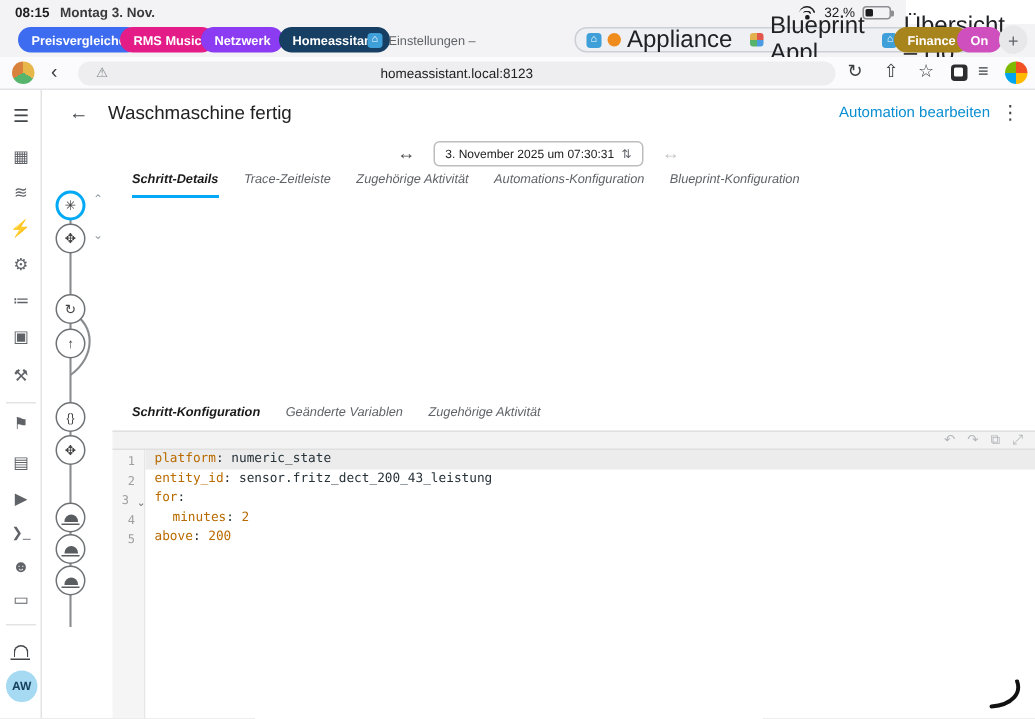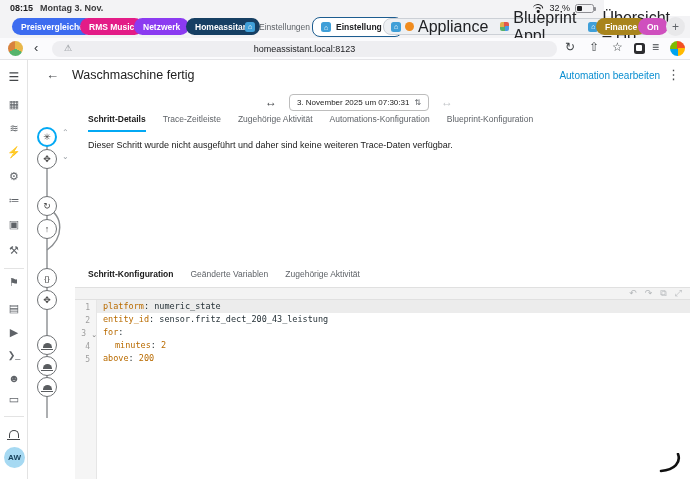--- a/index.html
+++ b/index.html
@@ -92,21 +92,21 @@
            background:#fff; display:flex; align-items:center; justify-content:center;
            font-size:9px; color:#424242; z-index:2; }
   .gnode.sel { border:2.5px solid #03a9f4; }
   .dome { width:9px; height:5px; background:#5a5d60; border-radius:9px 9px 0 0; position:relative; }
   .dome::after { content:""; position:absolute; left:-1.5px; bottom:-2.5px; width:12px; height:1.5px; background:#5a5d60; }
   .gchev { position:absolute; left:34px; font-size:8px; color:#9aa0a6; }
 
   
   .dtabs { left:88px; top:114px; width:590px; height:18px; display:flex; gap:17px;
            font-size:8.5px; color:#5f6368; }
-  .dtab { padding-bottom:11px; white-space:nowrap; }
+  .dtab { padding-bottom:11px; white-space:nowrap;font-style:italic; }
   .dtab.active { color:#1a1a1a; font-weight:bold; border-bottom:2px solid #03a9f4; }
   .step-msg { left:88px; top:140px; width:560px; font-size:9px; color:#212121; }
 
   
   .ctabs { left:88px; top:269px; display:flex; gap:17px; font-size:8.5px; color:#5f6368; }
   .edtoolbar { left:75px; top:287px; width:615px; height:13px; background:#f3f3f3;
                border-top:1px solid #e0e0e0; border-bottom:1px solid #e0e0e0; }
   .edtools { position:absolute; right:8px; top:0; display:flex; gap:8px; font-size:9px; color:#b3b6b9; }
   .gutter { left:75px; top:300px; width:22px; height:179px; background:#f5f5f5; border-right:1px solid #e6e6e6; }
   .lnum { position:absolute; right:6px; font-size:8px; color:#9e9e9e; font-family:"DejaVu Sans Mono", monospace; }
@@ -155,25 +155,20 @@
       </div>
     <div class="pill" style="left:186px;background:#163f63;">
         <span>Homeassitant</span>
       </div>
 
     <div class="tab-plain" style="left:245px;">
       <span class="ha-fav">⌂</span>
       <span>Einstellungen –</span>
     </div>
 
-    <div class="tab-active" style="left:312px;">
-      <span class="ha-fav">⌂</span>
-      <span>Einstellung</span>
-      <span style="font-weight:normal;">✕</span>
-    </div>
 
     <div class="tab-group-box" style="left:383px; width:270px; padding:0 7px;">
       <span class="ha-fav">⌂</span>
       <span class="dot-fav" style="margin-left:4px;"></span>
       <span style="margin-left:4px;">Appliance</span>
       <span class="tg-sep"></span>
       <span class="multi-fav"></span>
       <span style="margin-left:4px;">Blueprint Appl</span>
       <span class="tg-sep"></span>
       <span class="ha-fav">⌂</span>
@@ -286,21 +281,20 @@
   </div>
 
   <div class="abs dtabs">
     <span class="dtab active">Schritt-Details</span>
     <span class="dtab">Trace-Zeitleiste</span>
     <span class="dtab">Zugehörige Aktivität</span>
     <span class="dtab">Automations-Konfiguration</span>
     <span class="dtab">Blueprint-Konfiguration</span>
   </div>
 
-  <div class="abs step-msg">Dieser Schritt wurde nicht ausgeführt und daher sind keine weiteren Trace-Daten verfügbar.</div>
 
   <div class="abs ctabs">
     <span class="dtab active">Schritt-Konfiguration</span>
     <span class="dtab">Geänderte Variablen</span>
     <span class="dtab">Zugehörige Aktivität</span>
   </div>
 
   <div class="abs edtoolbar">
     <div class="edtools">
       <span>↶</span>

